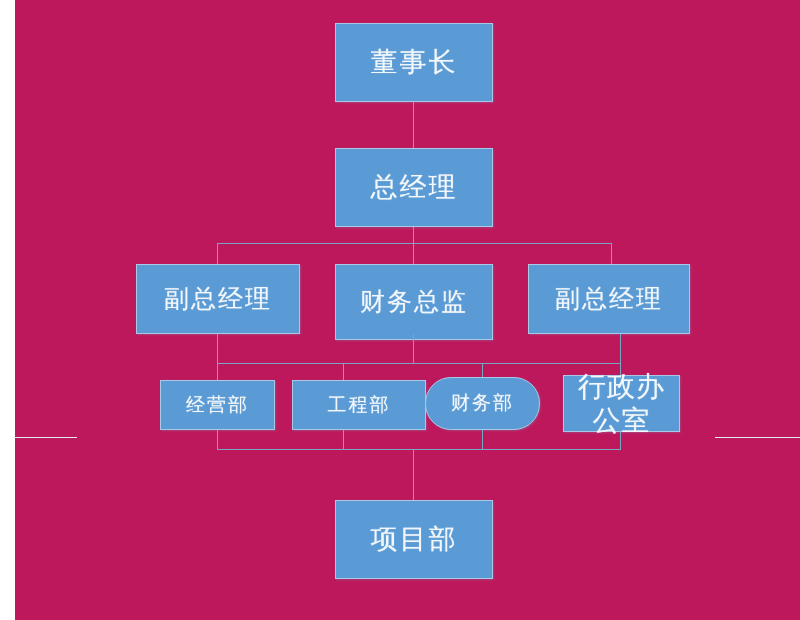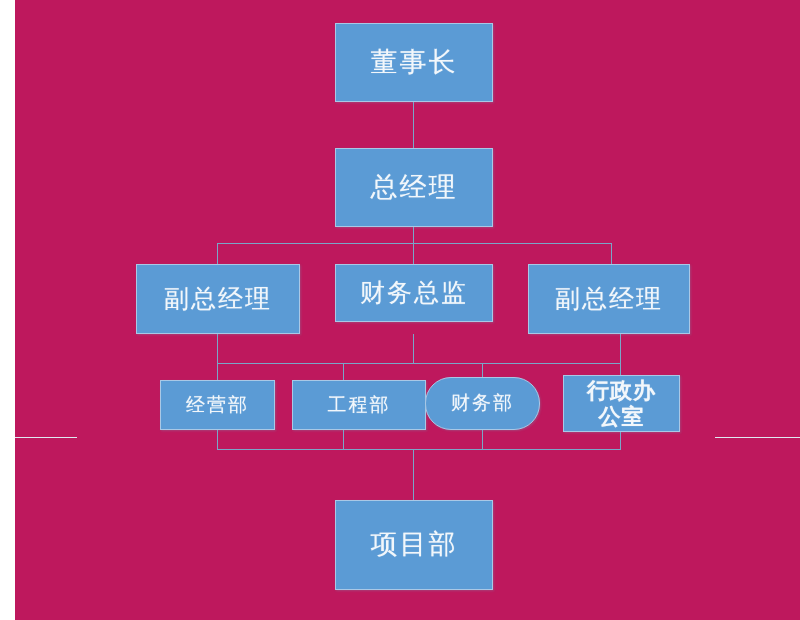--- a/index.html
+++ b/index.html
@@ -28,21 +28,21 @@
     color: #f2f7fb;
     line-height: 1.18;
     letter-spacing: 2px;
     text-shadow: 0 0 1px rgba(255,255,255,0.55);
     box-shadow: 1px 1px 2px rgba(120,150,175,0.30);
     -webkit-font-smoothing: antialiased;
   }
   .node-lg { font-size: 27px; }
   .node-md { font-size: 25px; }
   .node-sm { font-size: 19px; }
-  .node-xs { font-size: 22px; letter-spacing: 1px; font-weight: bold; }
+  .node-xs { font-size: 28px; letter-spacing: 1px; }
   .conn {
     position: absolute;
     background: #7aa6c8;
   }
   .conn-v { width: 1px; }
   .conn-h { height: 1px; }
   .stray {
     position: absolute;
     background: #dfe9f2;
   }
@@ -58,21 +58,21 @@
 
   <div class="node node-lg" style="left:320px; top:148px; width:158px; height:79px;">总经理</div>
 
   <div class="conn conn-v" style="left:398px; top:227px; width:1px; height:37px;"></div>
   <div class="conn conn-h" style="left:202px; top:243px; width:394px; height:1px;"></div>
   <div class="conn conn-v" style="left:202px; top:243px; width:1px; height:21px;"></div>
   <div class="conn conn-v" style="left:596px; top:243px; width:1px; height:21px;"></div>
 
   <div class="node node-md" style="left:121px; top:264px; width:164px; height:70px;">副总经理</div>
 
-  <div class="node node-md" style="left:320px; top:264px; width:158px; height:58px;">财务总监</div>
+  <div class="node node-md" style="left:320px; top:264px; width:158px; height:76px;">财务总监</div>
 
   <div class="node node-md" style="left:513px; top:264px; width:162px; height:70px;">副总经理</div>
 
   <div class="conn conn-v" style="left:202px; top:334px; width:1px; height:29px;"></div>
   <div class="conn conn-v" style="left:398px; top:334px; width:1px; height:29px;"></div>
   <div class="conn conn-v" style="left:605px; top:334px; width:1px; height:29px;"></div>
 
   <div class="conn conn-h" style="left:202px; top:363px; width:404px; height:1px;"></div>
   <div class="conn conn-v" style="left:202px; top:363px; width:1px; height:17px;"></div>
   <div class="conn conn-v" style="left:328px; top:363px; width:1px; height:17px;"></div>
@@ -91,18 +91,18 @@
   </div>
 
   <div class="conn conn-v" style="left:202px; top:430px; width:1px; height:19px;"></div>
   <div class="conn conn-v" style="left:328px; top:430px; width:1px; height:19px;"></div>
   <div class="conn conn-v" style="left:467px; top:430px; width:1px; height:19px;"></div>
   <div class="conn conn-v" style="left:605px; top:432px; width:1px; height:17px;"></div>
 
   <div class="conn conn-h" style="left:202px; top:449px; width:404px; height:1px;"></div>
   <div class="conn conn-v" style="left:398px; top:449px; width:1px; height:51px;"></div>
 
-  <div class="node node-lg" style="left:320px; top:500px; width:158px; height:90px;">项目部</div>
+  <div class="node node-lg" style="left:320px; top:500px; width:158px; height:79px;">项目部</div>
 
   <div class="stray" style="left:0px; top:437px; width:62px; height:1px;"></div>
   <div class="stray" style="left:700px; top:437px; width:100px; height:1px;"></div>
 
 </div>
 
 </body></html>

